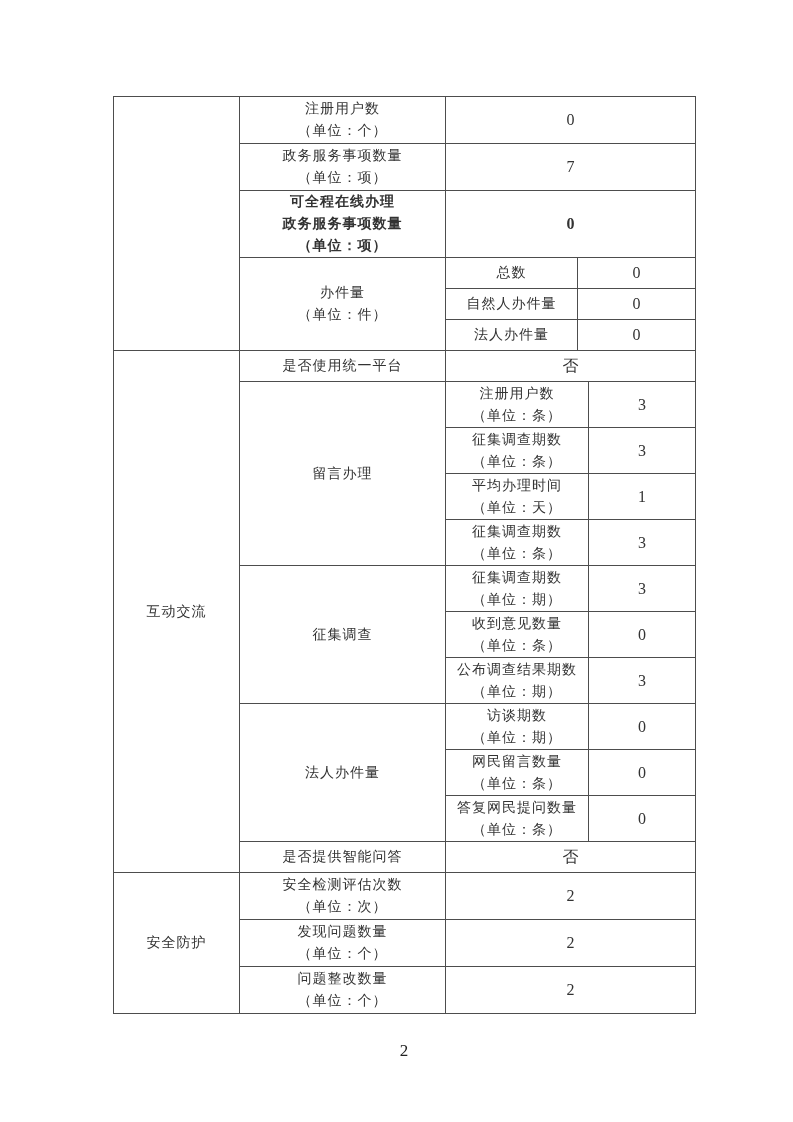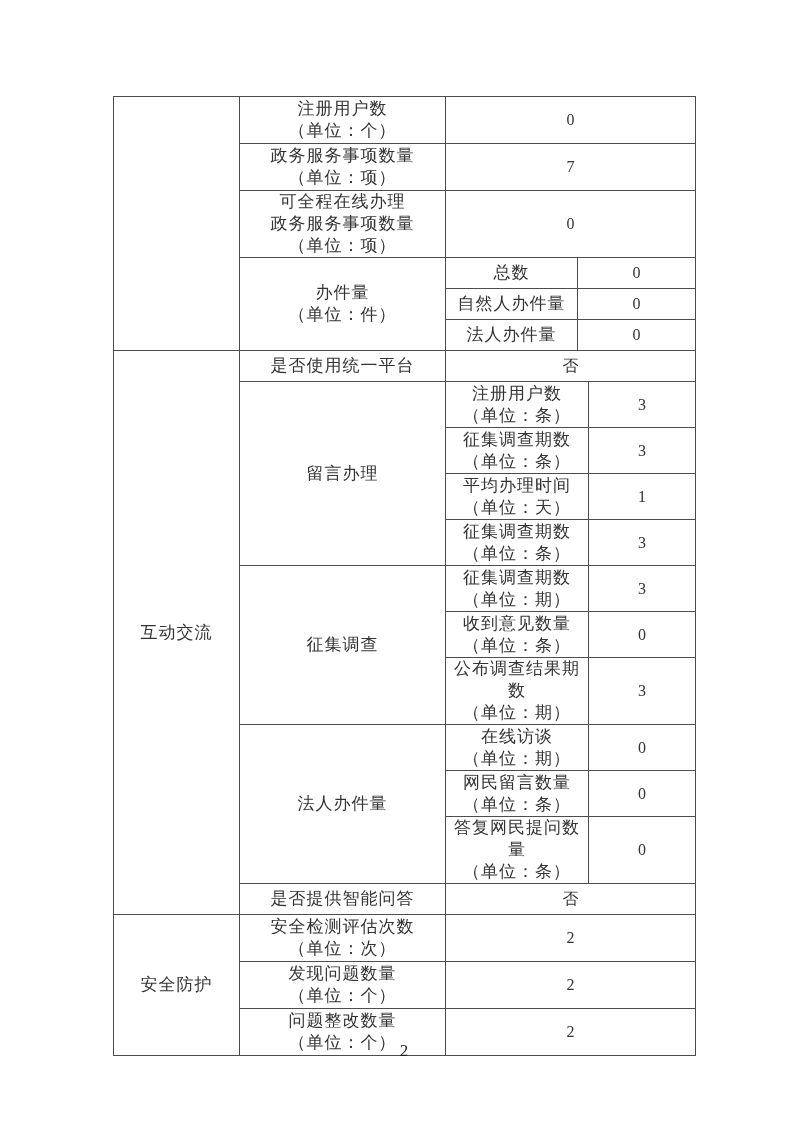--- a/index.html
+++ b/index.html
@@ -28,32 +28,32 @@
   }
   col.c1 { width: 126px; }
   col.c2 { width: 206px; }
   col.c3 { width: 132px; }
   col.c4 { width: 11px; }
   col.c5 { width: 107px; }
   td {
     border: 1px solid #4d4d4d;
     text-align: center;
     vertical-align: middle;
-    font-size: 17px;
+    font-size: 14px;
     letter-spacing: 1px;
     line-height: 22px;
     padding: 0;
     overflow: hidden;
   }
   td.val {
     font-size: 16px;
     letter-spacing: 0;
   }
   tr.r47 { height: 47px; }
-  tr.r67 { height: 67px; }
+  tr.r67 { height: 67px; font-weight: bold; }
   tr.r46 { height: 46px; }
   tr.r31 { height: 31px; }
   .page-number {
     position: absolute;
     left: 113px;
     top: 1041px;
     width: 582px;
     text-align: center;
     font-size: 17px;
     color: #222222;
@@ -172,21 +172,21 @@
         <td colspan="2">
           <div>公布调查结果期数</div>
           <div>（单位：期）</div>
         </td>
         <td class="val">3</td>
       </tr>
 
       <tr class="r46">
         <td class="lbl" rowspan="3">法人办件量</td>
         <td colspan="2">
-          <div>在线访谈</div>
+          <div>访谈期数</div>
           <div>（单位：期）</div>
         </td>
         <td class="val">0</td>
       </tr>
       <tr class="r46">
         <td colspan="2">
           <div>网民留言数量</div>
           <div>（单位：条）</div>
         </td>
         <td class="val">0</td>

